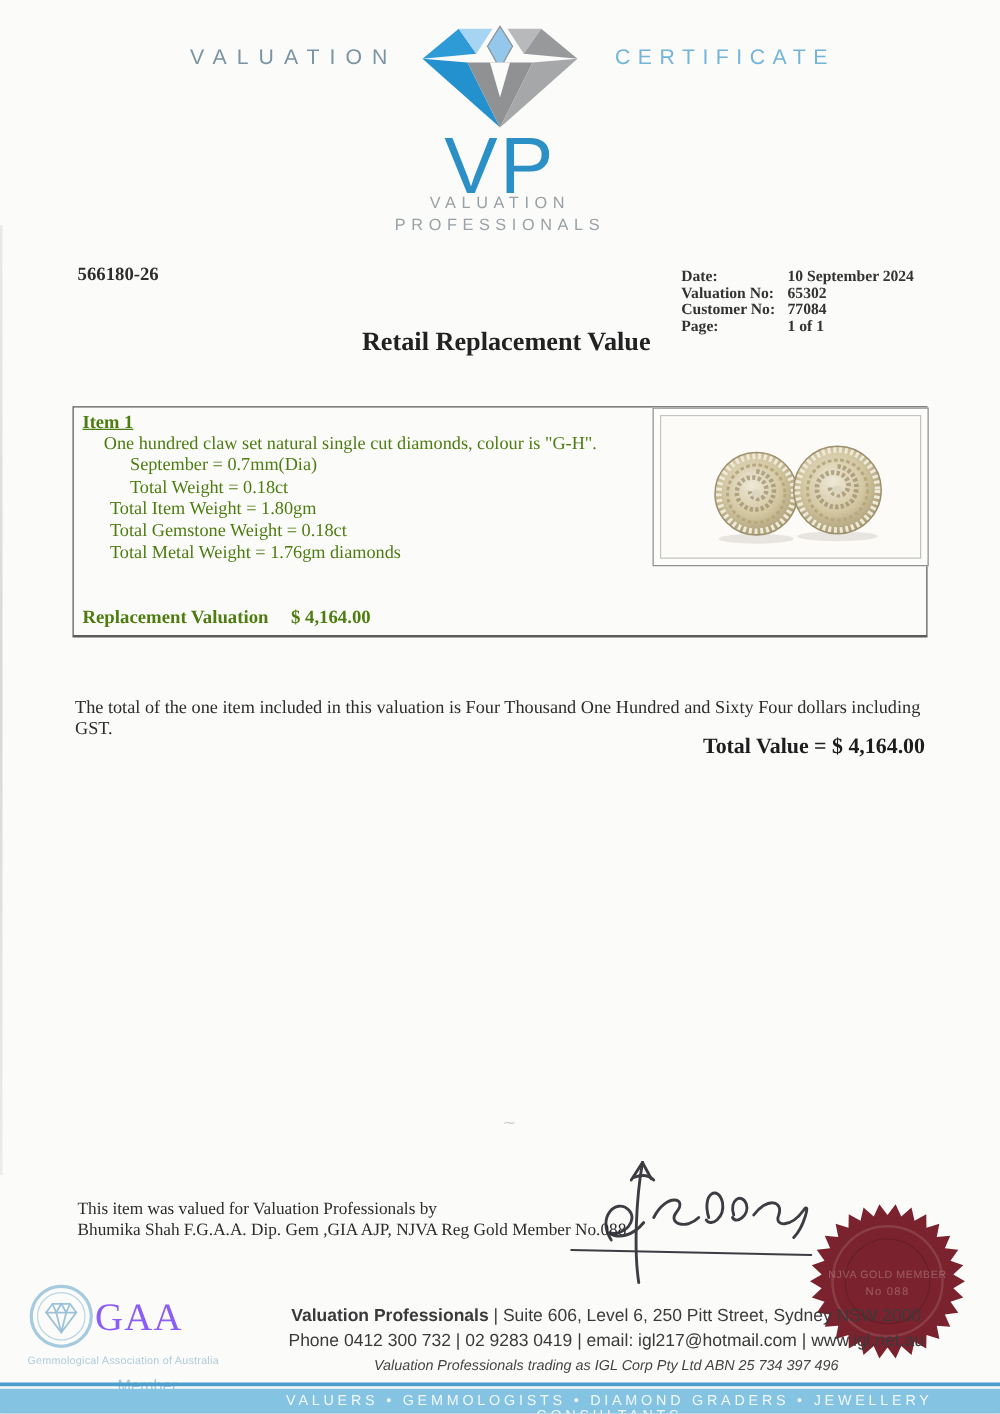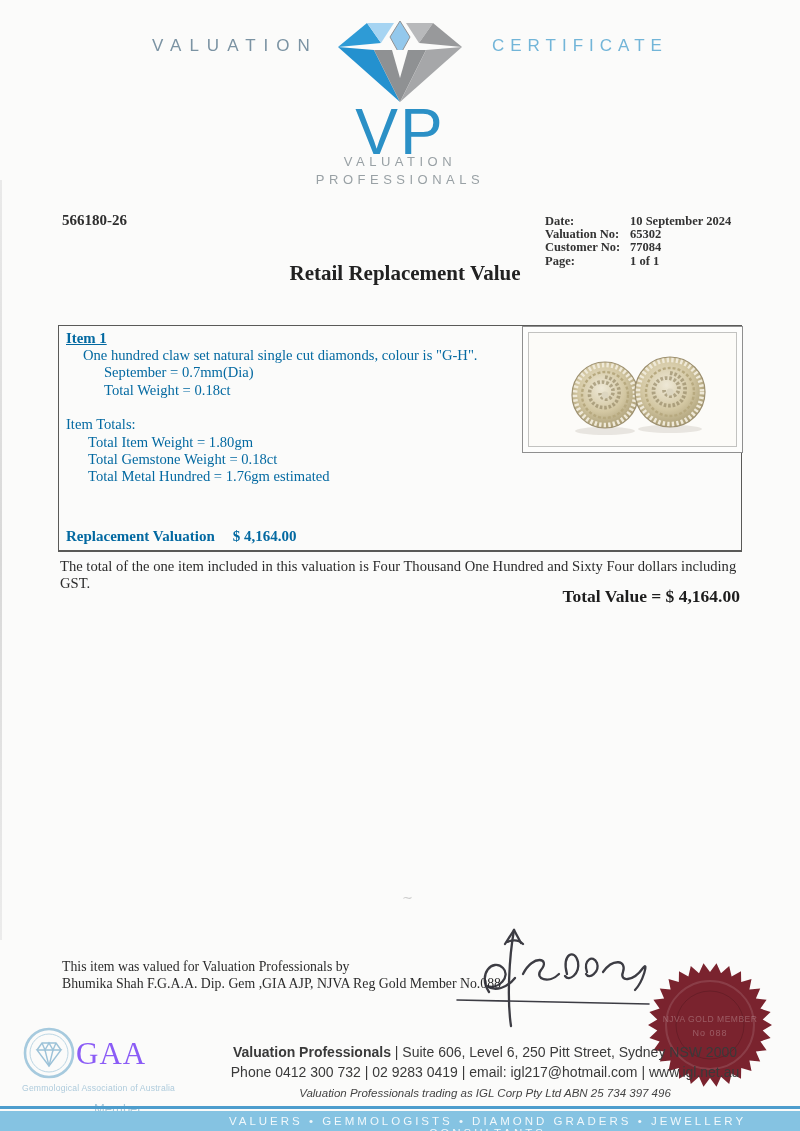--- a/index.html
+++ b/index.html
@@ -35,23 +35,23 @@
   
   .ref-number { position:absolute; left:62px; top:212px; font-weight:bold; font-size:15px; color:#2e2e2e; }
   .meta-block { position:absolute; left:545px; top:215px; font-size:12.5px; font-weight:bold; color:#333; }
   .meta-row { display:flex; line-height:13.2px; }
   .meta-label { width:85px; }
   .doc-title { position:absolute; left:0; top:261px; width:810px; text-align:center;
     font-size:21px; font-weight:bold; color:#222; }
 
   
   .item-box {
-    position:absolute; left:58px; top:325px; width:684px; height:227px;
+    position:absolute; left:58px; top:325px; width:684px; height:185px;
     border:1.5px solid #5a5a58; border-bottom-width:2.5px; background:transparent;
-    font-size:14.6px; color:#0369a1; padding:4px 7px;
+    font-size:14.6px; color:#4d7c0f; padding:4px 7px;
   }
   .item-heading { font-weight:bold; text-decoration:underline; font-size:14.8px; }
   .item-desc { width:458px; text-align:justify; line-height:17.6px; margin-top:1px; }
   .item-contains { margin-left:17px; line-height:17.4px; }
   .item-detail { margin-left:38px; line-height:17.4px; }
   .item-totals-heading { margin-top:17px; line-height:17.4px; }
   .item-total-line { margin-left:22px; line-height:17.4px; }
   .valuation-row { position:absolute; left:7px; bottom:5px; font-weight:bold; font-size:15px; }
   .valuation-amount { margin-left:18px; }
 
@@ -144,24 +144,23 @@
   </div>
 
   <div class="doc-title">Retail Replacement Value</div>
 
   <div class="item-box">
     <div class="item-heading">Item 1</div>
     <div class="item-contains">One hundred  claw set natural single cut diamonds, colour is "G-H".</div>
     <div class="item-detail">September = 0.7mm(Dia)</div>
     <div class="item-detail">Total Weight = 0.18ct</div>
 
-    <div class="item-totals-heading">Item Totals:</div>
     <div class="item-total-line">Total Item Weight = 1.80gm</div>
     <div class="item-total-line">Total Gemstone Weight = 0.18ct</div>
-    <div class="item-total-line">Total Metal Hundred = 1.76gm estimated</div>
+    <div class="item-total-line">Total Metal Weight = 1.76gm diamonds</div>
 
     <div class="valuation-row">
       <span>Replacement Valuation</span><span class="valuation-amount">$ 4,164.00</span>
     </div>
 
     <div class="photo-frame">
       <div class="photo-inner">
         <svg width="207" height="113" viewBox="0 0 207 113">
           <defs>
             <radialGradient id="goldGrad" cx="45%" cy="40%" r="65%">

